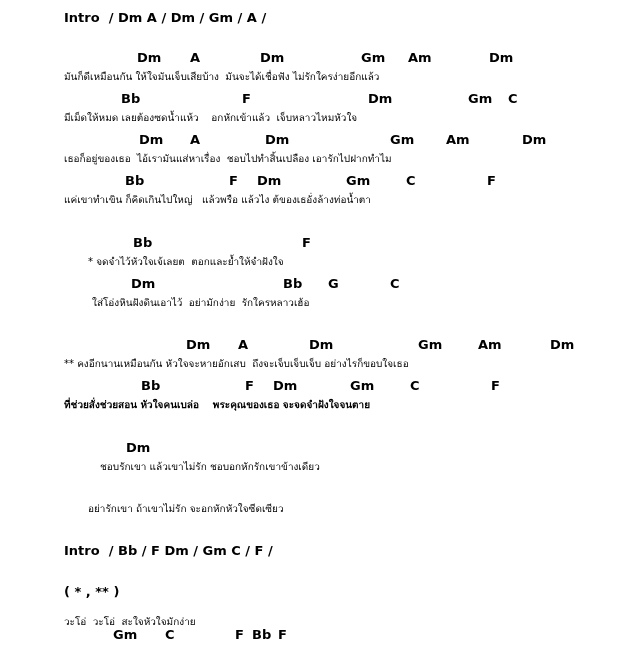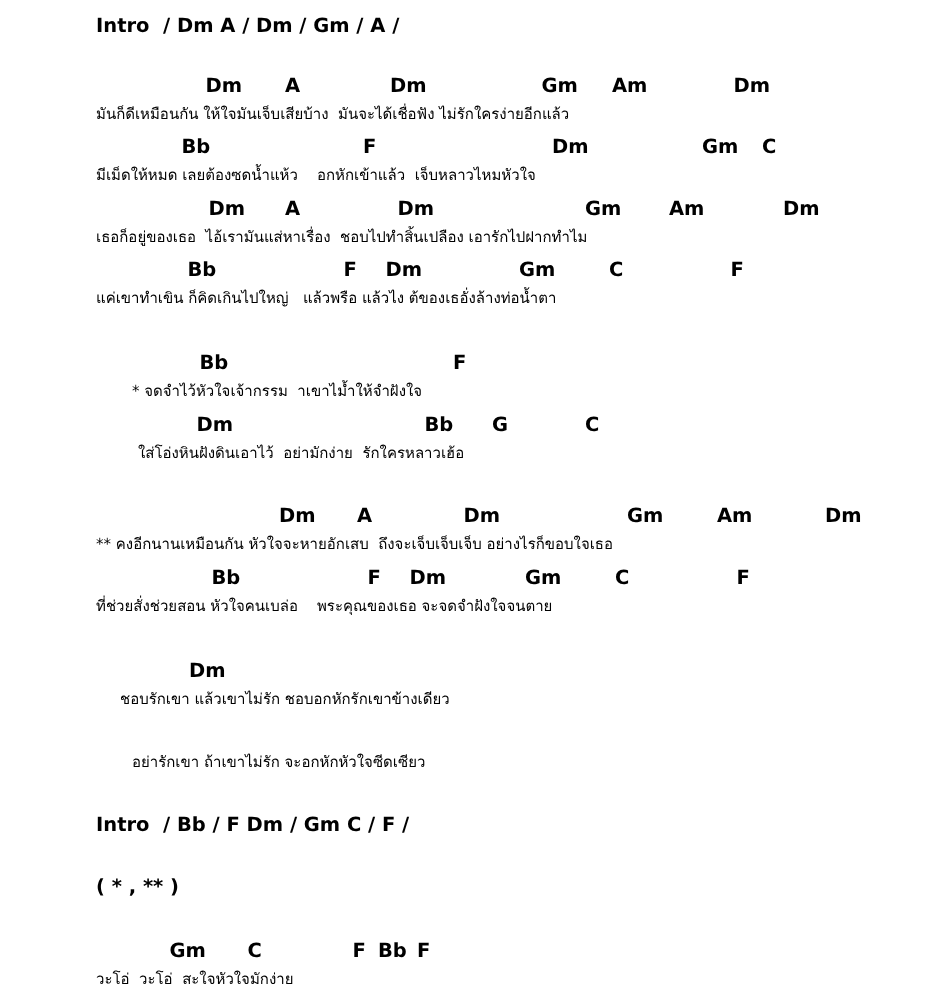--- a/index.html
+++ b/index.html
@@ -39,52 +39,52 @@
       <div class="chord" style="left: 229px; top: 173px;">F</div>
       <div class="chord" style="left: 257px; top: 173px;">Dm</div>
       <div class="chord" style="left: 346px; top: 173px;">Gm</div>
       <div class="chord" style="left: 406px; top: 173px;">C</div>
       <div class="chord" style="left: 487px; top: 173px;">F</div>
       <div class="lyric" style="left: 64px; top: 191px;">แค่เขาทำเขิน ก็คิดเกินไปใหญ่   แล้วพรือ แล้วไง ต้ของเธอั่งล้างท่อน้ำตา</div>
     </div>
   <div id="chorus1">
       <div class="chord" style="left: 133px; top: 235px;">Bb</div>
       <div class="chord" style="left: 302px; top: 235px;">F</div>
-      <div class="lyric" style="left: 88px; top: 253px;">* จดจำไว้หัวใจเจ้ากรรม  าเขาไม้ำให้จำฝังใจ</div>
+      <div class="lyric" style="left: 88px; top: 253px;">* จดจำไว้หัวใจเจ้เลยต  ตอกและย้ำให้จำฝังใจ</div>
       <div class="chord" style="left: 131px; top: 276px;">Dm</div>
       <div class="chord" style="left: 283px; top: 276px;">Bb</div>
       <div class="chord" style="left: 328px; top: 276px;">G</div>
       <div class="chord" style="left: 390px; top: 276px;">C</div>
       <div class="lyric" style="left: 92px; top: 294px;">ใส่โอ่งหินฝังดินเอาไว้  อย่ามักง่าย  รักใครหลาวเฮ้อ</div>
     </div>
   <div id="chorus2">
       <div class="chord" style="left: 186px; top: 337px;">Dm</div>
       <div class="chord" style="left: 238px; top: 337px;">A</div>
       <div class="chord" style="left: 309px; top: 337px;">Dm</div>
       <div class="chord" style="left: 418px; top: 337px;">Gm</div>
       <div class="chord" style="left: 478px; top: 337px;">Am</div>
       <div class="chord" style="left: 550px; top: 337px;">Dm</div>
       <div class="lyric" style="left: 64px; top: 355px;">** คงอีกนานเหมือนกัน หัวใจจะหายอักเสบ  ถึงจะเจ็บเจ็บเจ็บ อย่างไรก็ขอบใจเธอ</div>
       <div class="chord" style="left: 141px; top: 378px;">Bb</div>
       <div class="chord" style="left: 245px; top: 378px;">F</div>
       <div class="chord" style="left: 273px; top: 378px;">Dm</div>
       <div class="chord" style="left: 350px; top: 378px;">Gm</div>
       <div class="chord" style="left: 410px; top: 378px;">C</div>
       <div class="chord" style="left: 491px; top: 378px;">F</div>
-      <div class="lyric" style="left: 64px; top: 396px;">ที่ช่วยสั่งช่วยสอน หัวใจคนเบล่อ    พระคุณของเธอ จะจดจำฝังใจจนตาย</div>
+      <div class="lyric" style="left: 64px; top: 396px; font-weight: bold;">ที่ช่วยสั่งช่วยสอน หัวใจคนเบล่อ    พระคุณของเธอ จะจดจำฝังใจจนตาย</div>
     </div>
 
   <div class="chord" style="left:126px;top:440px;">Dm</div>
-  <div class="lyric" style="left:80px;top:458px;">ชอบรักเขา แล้วเขาไม่รัก ชอบอกหักรักเขาข้างเดียว</div>
+  <div class="lyric" style="left:100px;top:458px;">ชอบรักเขา แล้วเขาไม่รัก ชอบอกหักรักเขาข้างเดียว</div>
   <div class="lyric" style="left:88px;top:500px;">อย่ารักเขา ถ้าเขาไม่รัก จะอกหักหัวใจซีดเซียว</div>
 
   <div class="label" style="left:64px;top:543px;">Intro  / Bb / F Dm / Gm C / F /</div>
   <div class="label" style="left:64px;top:584px;">( * , ** )</div>
 
   <div id="outro">
       <div class="chord" style="left: 113px; top: 627px;">Gm</div>
       <div class="chord" style="left: 165px; top: 627px;">C</div>
       <div class="chord" style="left: 235px; top: 627px;">F</div>
       <div class="chord" style="left: 252px; top: 627px;">Bb</div>
       <div class="chord" style="left: 278px; top: 627px;">F</div>
-      <div class="lyric" style="left: 64px; top: 645px;">วะโอ่  วะโอ่  สะใจหัวใจมักง่าย</div>
+      <div class="lyric" style="left: 64px; top: 613px;">วะโอ่  วะโอ่  สะใจหัวใจมักง่าย</div>
     </div>
 </div>
 
 </body></html>

